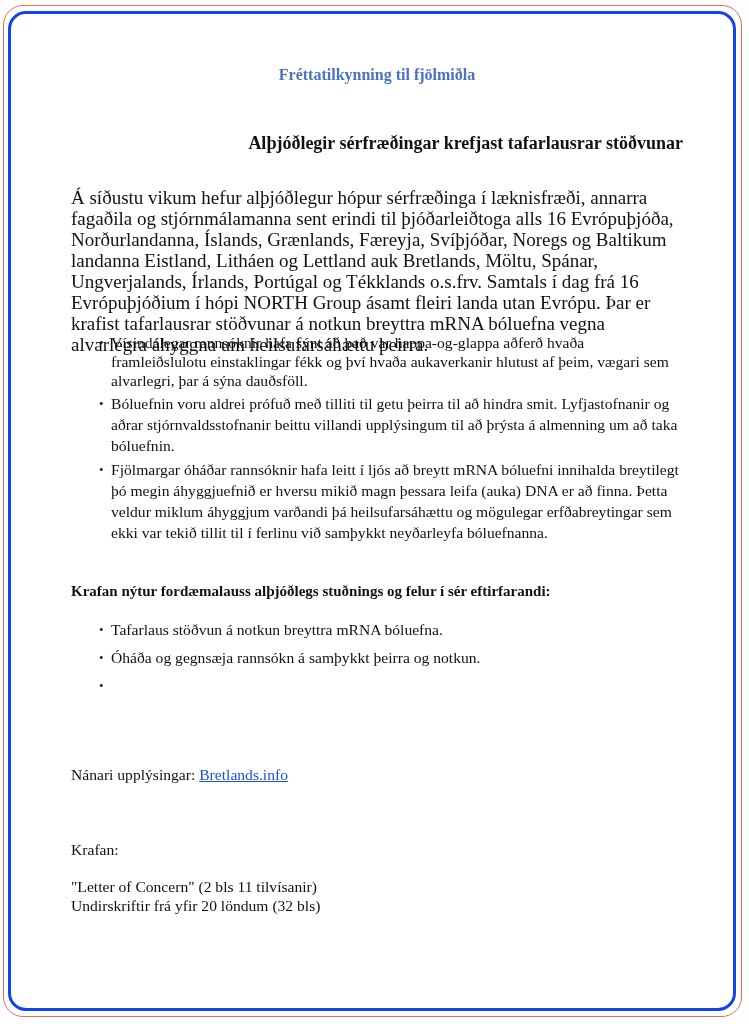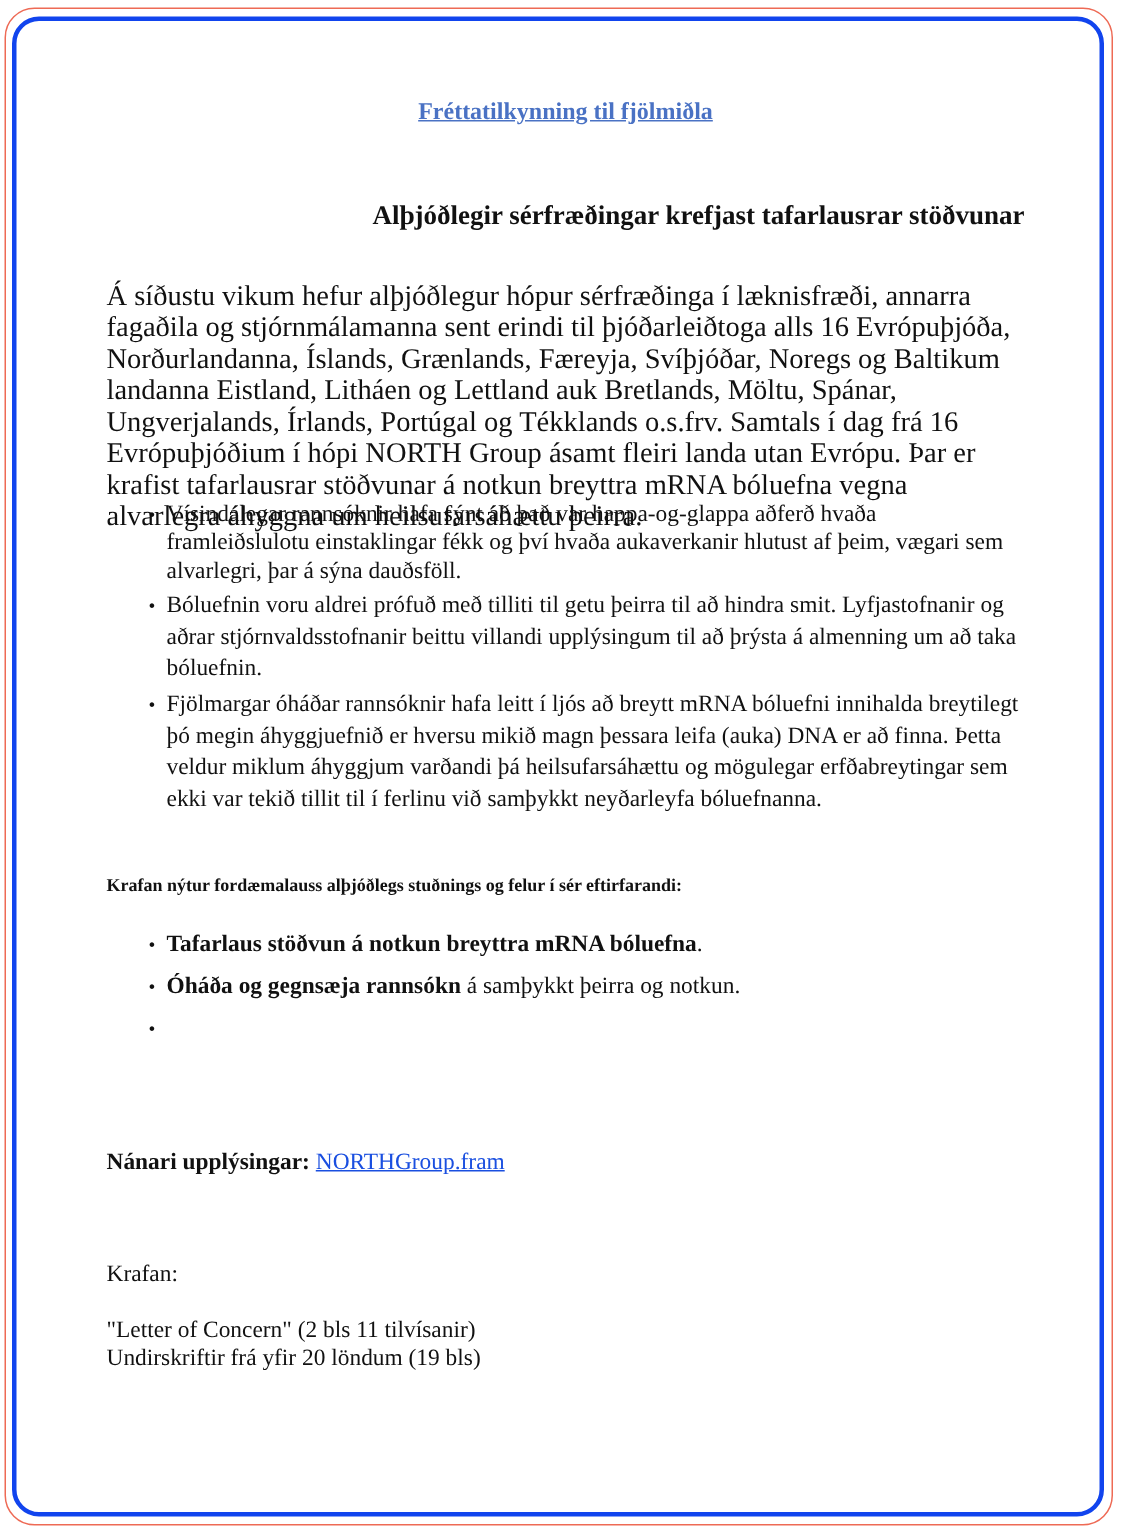--- a/index.html
+++ b/index.html
@@ -4,32 +4,32 @@
 <style>
   html, body { margin: 0; padding: 0; background: #ffffff; }
   body { width: 749px; height: 1024px; position: relative; overflow: hidden;
          font-family: "Liberation Serif", "DejaVu Serif", serif; color: #111; }
   .frame-outer { position: absolute; left: 3px; top: 5px; width: 739px; height: 1012px;
                  border: 1.5px solid #ee6a55; border-radius: 20px; box-sizing: border-box; }
   .frame-inner { position: absolute; left: 8px; top: 11px; width: 728px; height: 1000px;
                  border: 3px solid #1144ee; border-radius: 18px; box-sizing: border-box; }
   .content { position: absolute; left: 71px; top: 0; width: 612px; }
   .press-title { position: absolute; left: 0; width: 612px; top: 66px; text-align: center;
-                 color: #4a72c4; font-weight: bold; font-size: 16px; text-decoration: underline; }
+                 color: #4a72c4; font-weight: bold; font-size: 16px; }
   .headline { position: absolute; left: 0; width: 612px; top: 132px; text-align: right;
               font-weight: bold; font-size: 18px; line-height: 22px; }
   .intro { position: absolute; left: 0; top: 187px; width: 612px; font-size: 19px; line-height: 21px; margin: 0; }
   ul.points { position: absolute; left: 0; top: 333px; width: 612px; margin: 0; padding: 0; list-style: none; }
   ul.points li { position: relative; padding-left: 40px; font-size: 15.6px; line-height: 19px; margin-bottom: 3px; }
   ul.points li.wide { line-height: 21px; }
   .bullet { position: absolute; left: 28px; top: 0; font-size: 13px; }
-  .demand-intro { position: absolute; left: 0; top: 583px; width: 612px; font-weight: bold; font-size: 12px; margin: 0; }
+  .demand-intro { position: absolute; left: 0; top: 583px; width: 612px; font-weight: bold; font-size: 15px; margin: 0; }
   ul.demands { position: absolute; left: 0; top: 620px; width: 612px; margin: 0; padding: 0; list-style: none; }
   ul.demands li { position: relative; padding-left: 40px; font-size: 15.6px; line-height: 19px; margin-bottom: 9px; }
-  .b { font-weight: bold; }
+  .b { font-weight: normal; }
   .more-info { position: absolute; left: 0; top: 766px; font-size: 15.6px; margin: 0; }
   .more-info a { color: #1a4fe0; text-decoration: underline; }
   .afrit-label { position: absolute; left: 0; top: 841px; font-size: 15.6px; margin: 0; }
   .attachments { position: absolute; left: 0; top: 877px; font-size: 15.6px; line-height: 19px; margin: 0; padding: 0; list-style: none; }
 </style>
 </head>
 <body>
 
 <div class="frame-outer"></div>
 <div class="frame-inner"></div>
@@ -70,22 +70,22 @@
       <span class="b">Óháða og gegnsæja rannsókn</span><span> á samþykkt þeirra og notkun.</span>
     </li>
     <li>
       <span class="bullet">•</span>
       <span></span>
     </li>
   </ul>
 
   <p class="more-info">
     <span class="b">Nánari upplýsingar:</span>
-    <a href="#">NORTHGroup.fram</a>
+    <a href="#">Bretlands.info</a>
   </p>
 
   <p class="afrit-label">Krafan:</p>
 
   <ul class="attachments">
     <li>"Letter of Concern" (2 bls 11 tilvísanir)</li>
-    <li>Undirskriftir frá yfir 20 löndum (19 bls)</li>
+    <li>Undirskriftir frá yfir 20 löndum (32 bls)</li>
   </ul>
 </div>
 
 </body></html>

